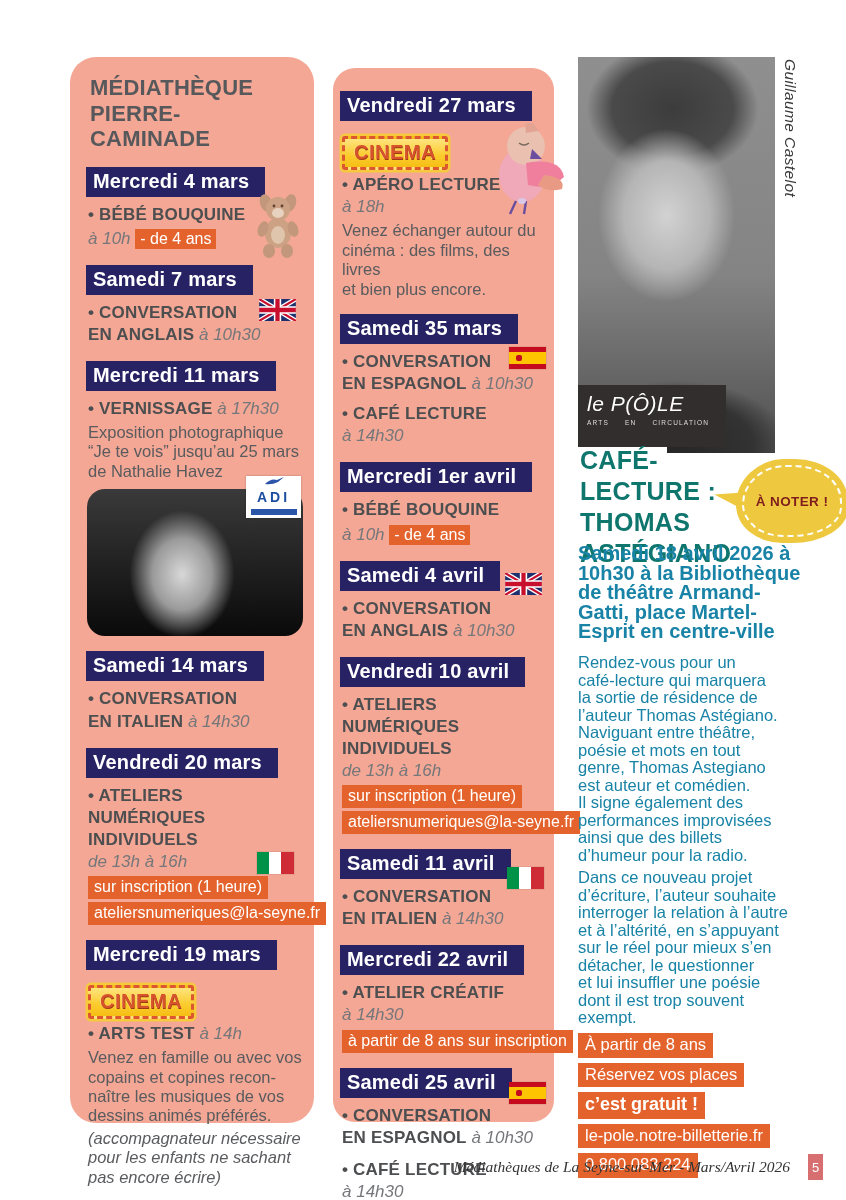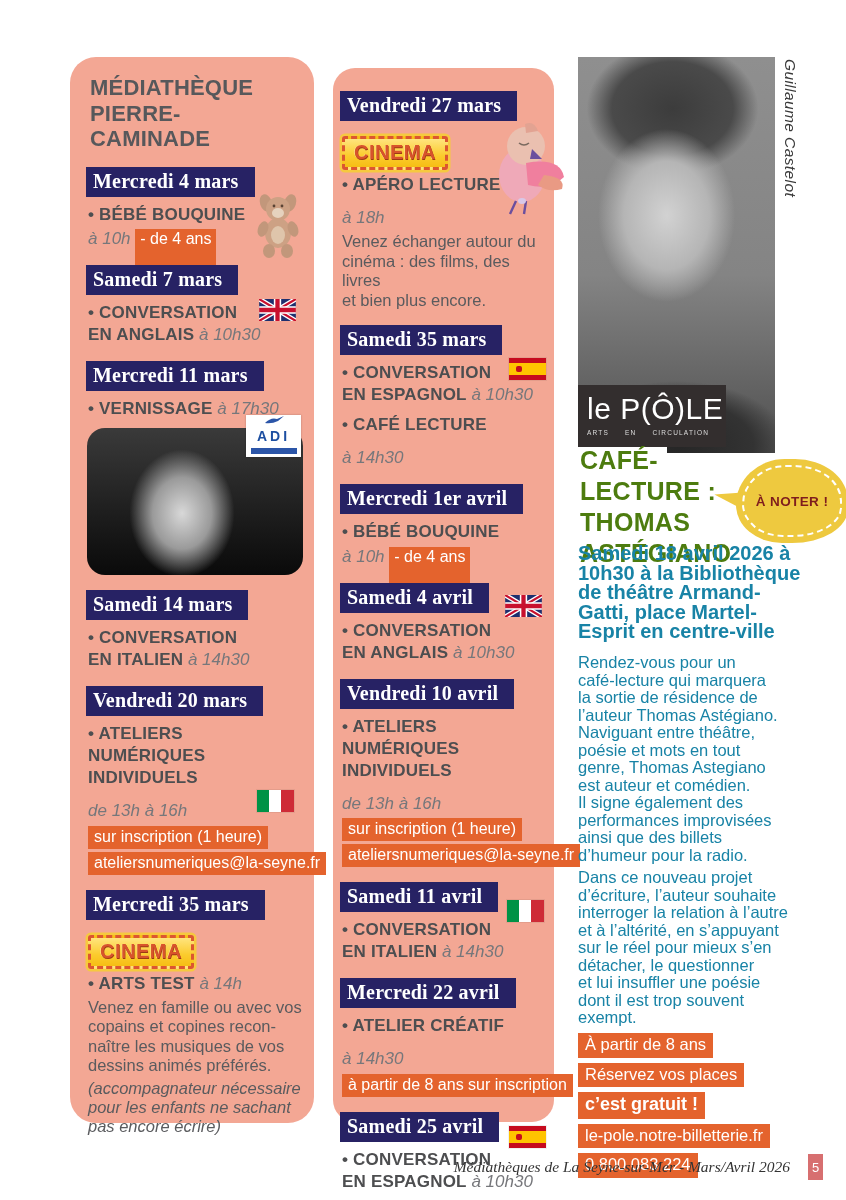--- a/index.html
+++ b/index.html
@@ -17,34 +17,34 @@
   .col-right { position:absolute; left:578px; top:57px; width:268px; height:1110px; }
 
   .col-title {
     font-size:22px; font-weight:800; color:#57585B; line-height:1.16;
     white-space:pre-line; margin:2px 0 0 2px; letter-spacing:.2px;
   }
 
   .ban {
     display:table; background:#272264; color:#fff; font-weight:800;
     font-size:20px; line-height:1.2; padding:2px 16px 4px 7px;
-    margin:15px 0 7px -2px; letter-spacing:.2px;font-family:Liberation Serif, serif;
+    margin:15px 0 7px -2px; letter-spacing:.2px;
   }
   .evblock { position:relative; }
   .ev { white-space:pre-line; font-size:17px; line-height:1.3; margin:2px 0; color:#4D4E50; }
   .bold { font-weight:800; letter-spacing:.2px;text-align:right; }
   .time { font-style:italic; color:#76777B; font-weight:normal; }
-  .nl { display:block;margin-top:11px; }
+  .nl { display:block; }
   .desc { font-size:16.5px; line-height:1.18; color:#5A5B5E; white-space:pre-line; margin:3px 0; }
   .desc.it { font-style:italic; }
   .otag {
     display:table; background:#E4632D; color:#fff; font-size:16px;
     line-height:1.25; padding:1px 6px 2px; margin:3px 0; white-space:nowrap;
   }
-  .otag.inline { display:inline; padding:1px 5px 18px; }
+  .otag.inline { display:inline; padding:1px 5px 2px; }
 
   
   .flag { position:absolute; width:37px; height:22px; }
   .flag svg { width:100%; height:100%; display:block; }
   .flag-it { background:linear-gradient(90deg,#009246 0 33%,#fff 33% 66%,#CE2B37 66% 100%); box-shadow:0 0 0 1px rgba(0,0,0,.06); }
   .flag-es { background:linear-gradient(180deg,#C60B1E 0 24%,#FFC400 24% 76%,#C60B1E 76% 100%); box-shadow:0 0 0 1px rgba(0,0,0,.06); }
   .flag-es::after { content:''; position:absolute; left:7px; top:8px; width:6px; height:6px; background:#C60B1E; border-radius:2px; }
 
   
   .cinema {
@@ -79,27 +79,27 @@
       radial-gradient(95px 120px at 45% 40%, #D2D2D2 0%, #B5B5B5 45%, rgba(150,150,150,0) 72%),
       radial-gradient(110px 85px at 48% 13%, #3C3C3C 0%, #4A4A4A 55%, rgba(74,74,74,0) 78%),
       radial-gradient(140px 80px at 50% 98%, #262626 0%, #333 55%, rgba(51,51,51,0) 80%),
       linear-gradient(180deg,#8F8F8F 0%, #848484 55%, #4F4F4F 100%);
   }
   .credit {
     position:absolute; left:203px; top:2px; writing-mode:vertical-rl;
     font-style:italic; font-size:15.5px; color:#3A3A3A; letter-spacing:.4px;
   }
   .pole { position:absolute; left:0; top:328px; width:148px; height:62px; background:#332E2E; color:#fff; padding:7px 9px 4px; }
-  .pole-main { font-size:30px; letter-spacing:.5px; font-weight:normal; white-space:nowrap; }
+  .pole-main { font-size:21px; letter-spacing:.5px; font-weight:normal; white-space:nowrap;font-style:italic; }
   .pole-sub { font-size:6.5px; letter-spacing:1.2px; word-spacing:13px; margin-top:3px; color:#DDD; white-space:nowrap; }
 
   .rtitle { position:absolute; left:0; top:390px; }
   .rtitle .line { margin-bottom:1px; line-height:27px; }
   .rtitle .line span {
-    display:inline-block; background:#fff; color:#4d7c0f; font-weight:800;
+    display:inline-block; background:#fff; color:#0f766e; font-weight:800;
     font-size:25px; letter-spacing:.3px; padding:0 9px 1px 2px;
   }
 
   .note-bubble {
     position:absolute; left:158px; top:402px; width:112px; height:84px; background:#EEC93F;
     border-radius:48% 52% 55% 45% / 60% 55% 45% 50%;
     box-shadow:0 0 0 5px #fff; display:flex; align-items:center; justify-content:center;
   }
   .note-bubble::after { content:''; position:absolute; inset:6px; border:2px dashed #fff; border-radius:inherit; }
   .note-bubble::before {
@@ -179,20 +179,23 @@
             <path d="M0,0 L60,36 M60,0 L0,36" stroke="#C8102E" stroke-width="3.5"></path>
             <path d="M30,0 V36 M0,18 H60" stroke="#fff" stroke-width="12"></path>
             <path d="M30,0 V36 M0,18 H60" stroke="#C8102E" stroke-width="7"></path>
           </svg>
       </span>
     </div>
 
     <div class="evblock">
       <div class="ban">Mercredi 11 mars</div>
       <div class="ev"><span class="bold">• VERNISSAGE</span> <span class="time">à 17h30</span></div>
+      <div class="desc">Exposition photographique
+“Je te vois” jusqu’au 25 mars
+de Nathalie Havez</div>
       <div class="photo-left">
         <div class="adi">
           <svg width="22" height="11" viewBox="0 0 22 11">
               <path d="M2,8 Q8,2 14,4 L21,1 L15,6 Q9,9 2,8 Z" fill="#2B55A8"></path>
             </svg>
           <span class="adi-text">ADI</span>
           <span class="adi-bar"></span>
         </div>
       </div>
     </div>
@@ -207,21 +210,21 @@
       <div class="ban">Vendredi 20 mars</div>
       <div class="ev"><span class="bold">• ATELIERS
 NUMÉRIQUES
 INDIVIDUELS</span> <span class="time nl">de 13h à 16h</span></div>
       <div class="otag">sur inscription (1 heure)</div>
       <div class="otag">ateliersnumeriques@la-seyne.fr</div>
       <span class="flag flag-it" style="right:8px; top:104px;"></span>
     </div>
 
     <div class="evblock">
-      <div class="ban">Mercredi 35 mars</div>
+      <div class="ban">Mercredi 19 mars</div>
       <div class="cinema"><span class="cinema-text">CINEMA</span></div>
       <div class="ev"><span class="bold">• ARTS TEST</span> <span class="time">à 14h</span></div>
       <div class="desc">Venez en famille ou avec vos
 copains et copines recon-
 naître les musiques de vos
 dessins animés préférés.</div>
       <div class="desc it">(accompagnateur nécessaire
 pour les enfants ne sachant
 pas encore écrire)</div>
       

